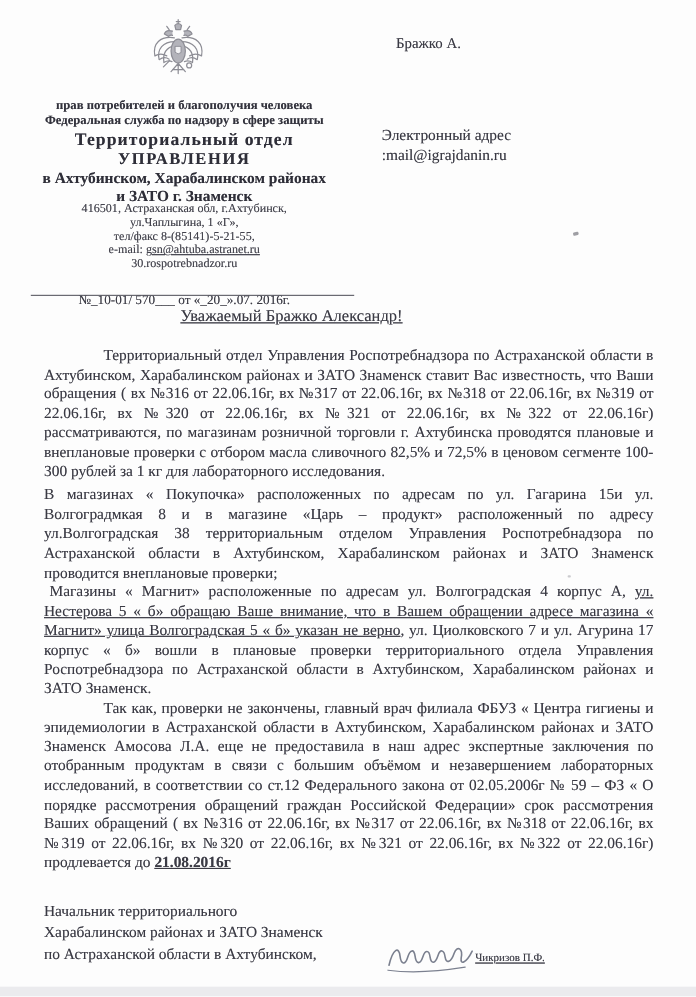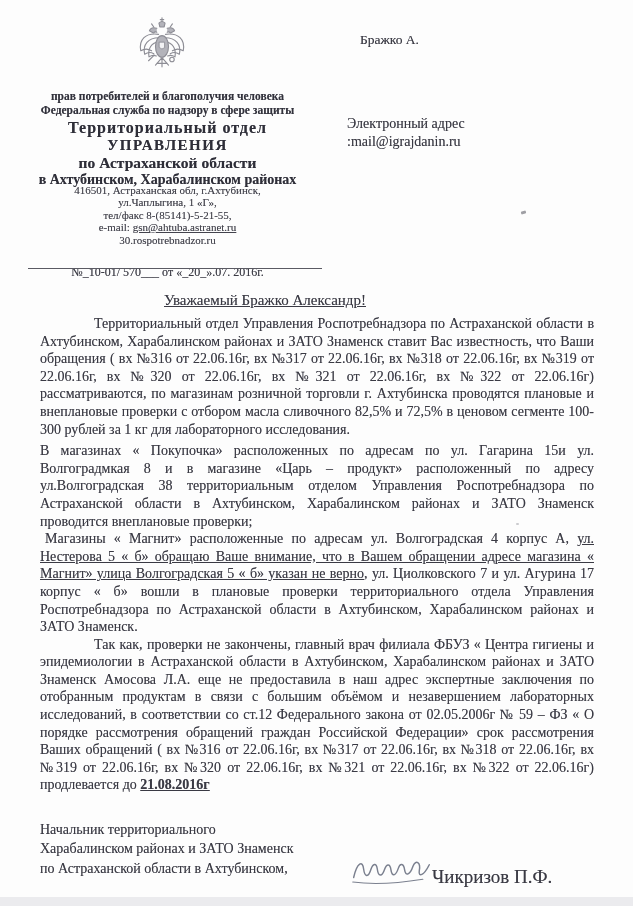--- a/index.html
+++ b/index.html
@@ -27,34 +27,34 @@
   #addr-block{ top:184px; font-size:11px; line-height:12.4px; color:#43434d; }
   .ref-line{ margin-top:20px; font-size:12px; color:#3a3a44; }
   .u{ text-decoration:underline; }
   .hrule{ position:absolute; left:28px; top:268px; width:294px; border-top:1.4px solid #5a5a63; }
 
   
   .recipient-name{ position:absolute; left:360px; top:32px; font-size:13.5px; }
   .recipient-email{ position:absolute; left:347px; top:99px; font-size:14px; line-height:17.5px;margin-top:16px; }
 
   
-  .salutation{ position:absolute; left:100px; top:292px; width:330px; text-align:center; font-size:15px; text-decoration:underline; }
+  .salutation{ position:absolute; left:100px; top:280px; width:330px; text-align:center; font-size:15px; text-decoration:underline; }
 
   
   .body-text{ position:absolute; left:40px; top:315px; width:554px; font-size:14px; line-height:17.6px; text-align:justify; }
   .body-text p{ margin:0; }
   .p1{ text-indent:54px; margin-bottom:4px !important; }
   .p3{ text-indent:5px; }
   .p4{ text-indent:54px; }
   .bold-u{ font-weight:bold; text-decoration:underline; }
 
   
   .sig-block{ position:absolute; left:40px; top:820px; width:310px; font-size:14px; line-height:19.4px; }
   .sig-scribble{ position:absolute; left:350px; top:852px; width:82px; height:40px; }
-  .sig-name{ position:absolute; left:432px; top:866px; font-size:19px; }
+  .sig-name{ position:absolute; left:432px; top:866px; font-size:10px;text-decoration:underline; }
 
   
   .speck1{ position:absolute; left:521px; top:211px; width:5px; height:3px; background:#6d6d75; opacity:.65; border-radius:1px; transform:rotate(-15deg); }
   .speck2{ position:absolute; left:516px; top:523px; width:3px; height:2px; background:#9a9aa0; opacity:.5; border-radius:1px; }
   .bottom-strip{ position:absolute; left:0; top:897px; width:633px; height:9px; background:#ebebee; }
 </style>
 </head>
 <body>
 
 <div class="page scan-ink">
@@ -83,22 +83,22 @@
   </div>
 
   <div class="lh-block" id="agency-block">
     <div>прав потребителей и благополучия человека</div>
     <div>Федеральная служба по надзору в сфере защиты</div>
   </div>
 
   <div class="lh-block" id="dept-block">
     <div class="dept-l1">Территориальный отдел</div>
     <div class="dept-l2">УПРАВЛЕНИЯ</div>
-    <div class="dept-l3">по Астраханской области</div>
     <div class="dept-l4">в Ахтубинском, Харабалинском районах</div>
+    <div class="dept-l5">и ЗАТО г. Знаменск</div>
   </div>
 
   <div class="lh-block" id="addr-block">
     <div>416501, Астраханская обл, г.Ахтубинск,</div>
     <div>ул.Чаплыгина, 1 «Г»,</div>
     <div>тел/факс 8-(85141)-5-21-55,</div>
     <div><span>e-mail: </span><span class="u">gsn@ahtuba.astranet.ru</span></div>
     <div>30.rospotrebnadzor.ru</div>
     <div class="ref-line">№_10-01/ 570___  от  «_20_».07. 2016г.</div>
   </div>

